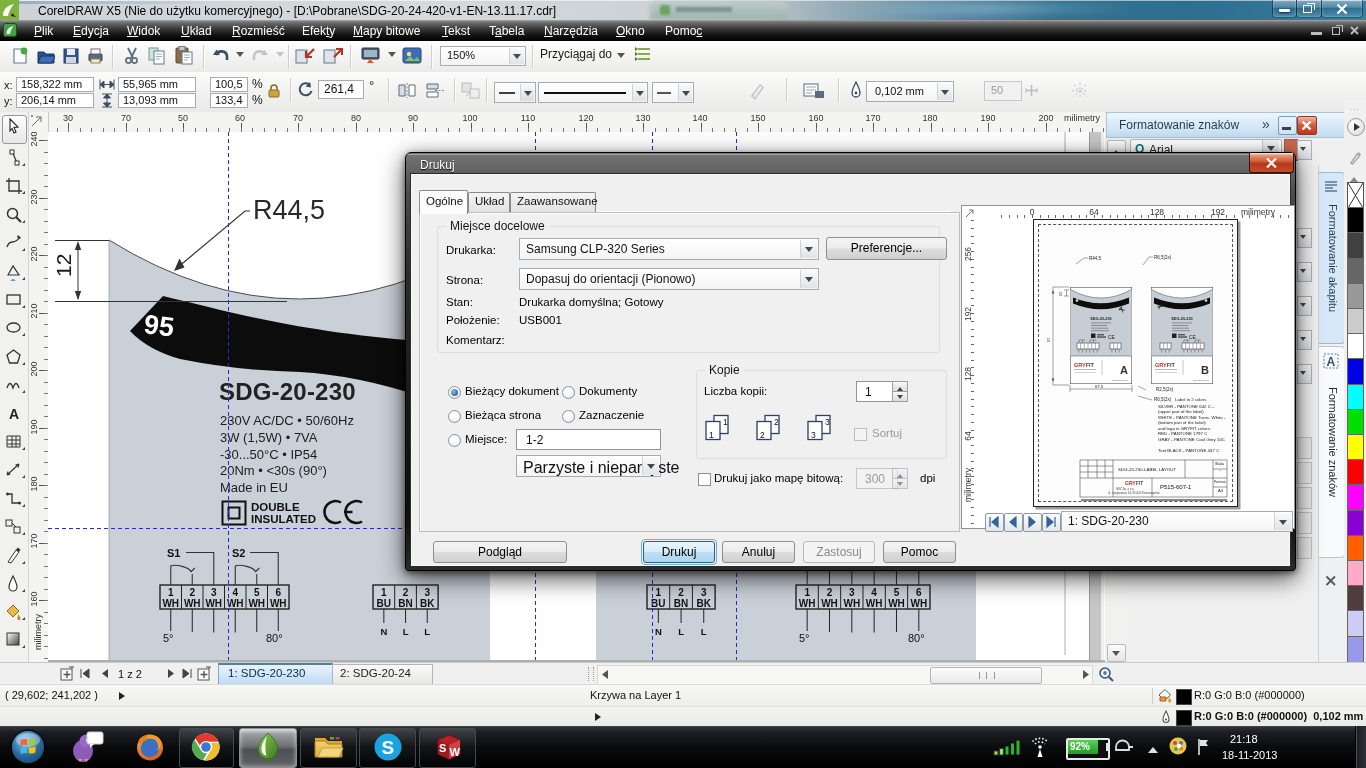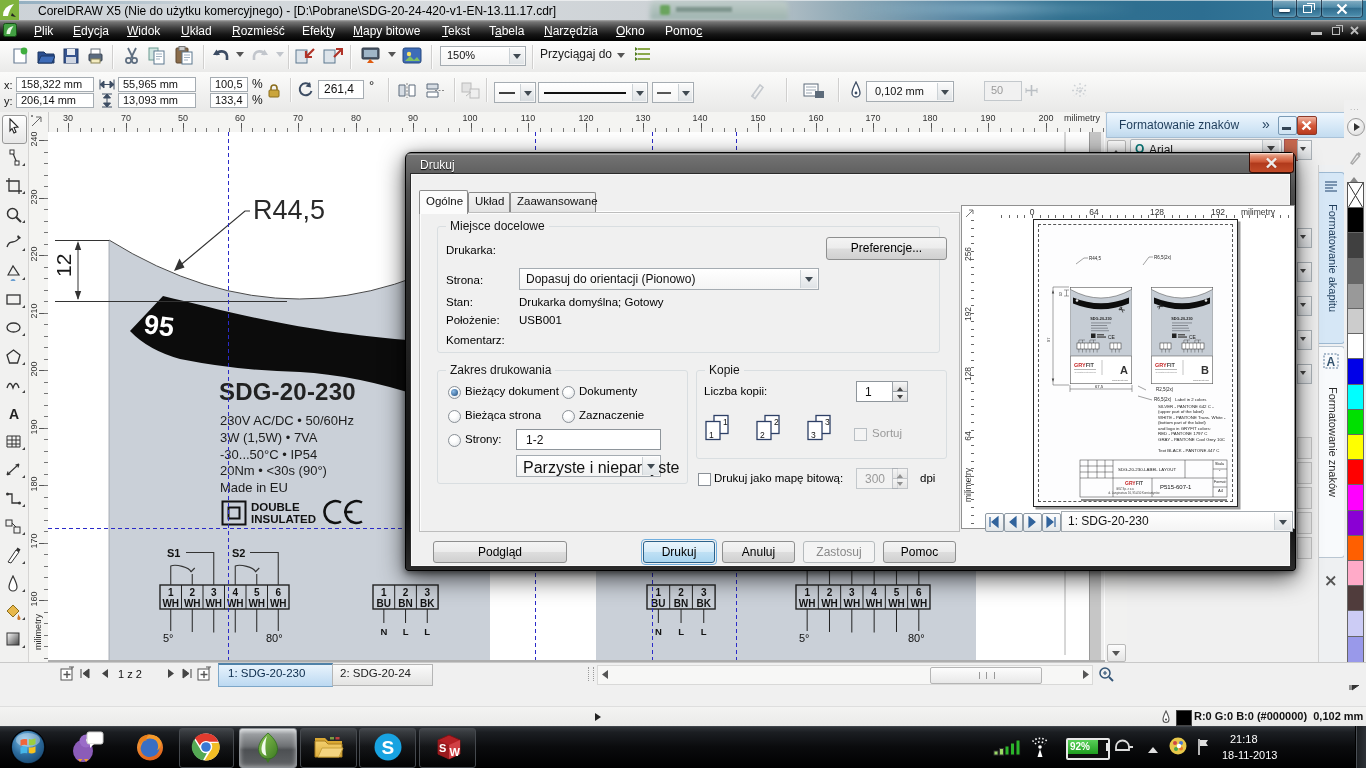--- a/index.html
+++ b/index.html
@@ -845,20 +845,35 @@
       </div>
 <svg class="ab" style="left:1082px;top:6px;" width="9" height="11">
         <path d="M1 1 L7 5.5 L1 10 z" fill="#555"></path>
       </svg>
 <svg class="ab" style="left:1098px;top:3px;" width="17" height="17">
         <circle cx="7" cy="7" r="5" fill="none" stroke="#357" stroke-width="1.5"></circle>
         <path d="M5 7 h4 M7 5 v4" stroke="#357" stroke-width="1.2"></path>
         <path d="M11 11 L15 15" stroke="#357" stroke-width="2"></path>
       </svg>
 </div>
+<div class="ab" style="left:0;top:684px;width:1366px;height:22px;background:linear-gradient(180deg,#f7f7f6,#ededec);border-top:1px solid #dadada;">
+<div class="tx" style="left:5px;top:4px;font-size:11px;color:#111;">( 29,602; 241,202 )</div>
+<svg class="ab" style="left:118px;top:6px;" width="8" height="10">
+        <path d="M1 1 L7 5 L1 9 z" fill="#222"></path>
+      </svg>
+<div class="tx" style="left:590px;top:4px;font-size:11px;color:#111;">Krzywa na Layer 1</div>
+<div class="ab" style="left:1152px;top:3px;width:1px;height:16px;background:#ccc;"></div>
+<svg class="ab" style="left:1157px;top:3px;" width="17" height="16">
+        <path d="M2 7 L8 1.5 l5.5 5.5 -6 5.5 z" fill="#fff" stroke="#555"></path>
+        <path d="M12 9 c1.2 1.8 2.2 3 2.2 4 a1.5 1.5 0 0 1 -3 0 c0 -1 0.8 -2.2 0.8 -4 z" fill="#e8943c"></path>
+        <path d="M3 9 h6 v4 h-6 z" fill="#e8943c" stroke="#b06a1e"></path>
+      </svg>
+<div class="ab" style="left:1176px;top:4px;width:14px;height:14px;background:#000;border:1px solid #444;"></div>
+<div class="tx" style="left:1194px;top:4px;font-size:11px;color:#111;">R:0 G:0 B:0 (#000000)</div>
+</div>
 <div class="ab" style="left:0;top:706px;width:1366px;height:20px;background:linear-gradient(180deg,#f3f3f2,#eaeae9);border-top:1px solid #dedede;">
 <svg class="ab" style="left:594px;top:5px;" width="8" height="10">
         <path d="M1 1 L7 5 L1 9 z" fill="#222"></path>
       </svg>
 <svg class="ab" style="left:1160px;top:3px;" width="12" height="15">
         <path d="M6 1 C4 5 3 7.5 3 9.5 a3 3 0 0 0 6 0 C9 7.5 8 5 6 1 z" fill="#fff" stroke="#555" stroke-width="1.1"></path>
         <circle cx="6" cy="9.5" r="1.1" fill="#555"></circle>
       </svg>
 <div class="ab" style="left:1176px;top:3px;width:14px;height:14px;background:#000;border:1px solid #444;"></div>
 <div class="tx" style="left:1194px;top:3px;font-size:11px;color:#111;font-weight:bold;">R:0 G:0 B:0 (#000000)&nbsp;&nbsp;0,102 mm</div>
@@ -1007,44 +1022,45 @@
 <div class="tx" style="left:15px;top:21px;font-size:11.5px;color:#111;z-index:4;">Ogólne</div>
 <div class="ab" style="left:57px;top:18px;width:40px;height:20px;background:linear-gradient(180deg,#f4f4f4,#e2e2e2);border:1px solid #8a8a8a;border-bottom:none;border-radius:2px 2px 0 0;"></div>
 <div class="tx" style="left:64px;top:21px;font-size:11.5px;color:#111;">Układ</div>
 <div class="ab" style="left:99px;top:18px;width:84px;height:20px;background:linear-gradient(180deg,#f4f4f4,#e2e2e2);border:1px solid #8a8a8a;border-bottom:none;border-radius:2px 2px 0 0;"></div>
 <div class="tx" style="left:106px;top:21px;font-size:11.5px;color:#111;">Zaawansowane</div>
 <div class="ab" style="left:8px;top:38px;width:539px;height:318px;background:#f0f0f0;border:1px solid #bdbdbd;box-shadow:inset 1px 1px 0 #fdfdfd;z-index:2;"></div>
 <div class="grp" style="left:26px;top:52px;width:501px;height:125px;z-index:3;">
           <b>Miejsce docelowe</b>
         </div>
 <div class="lb" style="left:35px;top:70px;z-index:3;">Drukarka:</div>
+<div class="combo" style="left:108px;top:64px;width:298px;height:20px;z-index:3;">
+          <span class="tx" style="left:6px;top:3px;font-size:12px;">Samsung CLP-320 Series</span>
+          <div class="car" style="width:16px;"></div>
+        </div>
 <div class="wbtn" style="left:415px;top:63px;width:119px;height:21px;line-height:21px;z-index:3;">Preferencje...</div>
 <div class="lb" style="left:35px;top:100px;z-index:3;">Strona:</div>
 <div class="combo" style="left:108px;top:94px;width:298px;height:20px;z-index:3;">
           <span class="tx" style="left:6px;top:3px;font-size:12px;">Dopasuj do orientacji (Pionowo)</span>
           <div class="car" style="width:16px;"></div>
         </div>
 <div class="lb" style="left:35px;top:122px;z-index:3;">Stan:</div>
 <div class="lb" style="left:108px;top:122px;z-index:3;">Drukarka domyślna; Gotowy</div>
 <div class="lb" style="left:35px;top:140px;z-index:3;">Położenie:</div>
 <div class="lb" style="left:108px;top:140px;z-index:3;">USB001</div>
 <div class="lb" style="left:35px;top:160px;z-index:3;">Komentarz:</div>
-<div class="grp" style="left:26px;top:196px;width:249px;height:112px;z-index:3;">
-          <b>Zakres drukowania</b>
-        </div>
 <div class="radio sel" style="left:37px;top:212px;z-index:3;"></div>
 <div class="lb" style="left:54px;top:211px;z-index:3;">Bieżący dokument</div>
 <div class="radio" style="left:151px;top:212px;z-index:3;"></div>
 <div class="lb" style="left:168px;top:211px;z-index:3;">Dokumenty</div>
 <div class="radio" style="left:37px;top:236px;z-index:3;"></div>
 <div class="lb" style="left:54px;top:235px;z-index:3;">Bieżąca strona</div>
 <div class="radio" style="left:151px;top:236px;z-index:3;"></div>
 <div class="lb" style="left:168px;top:235px;z-index:3;">Zaznaczenie</div>
 <div class="radio" style="left:37px;top:260px;z-index:3;"></div>
-<div class="lb" style="left:54px;top:259px;z-index:3;">Strony:</div>
+<div class="lb" style="left:54px;top:259px;z-index:3;">Miejsce:</div>
 <div class="field" style="left:105px;top:255px;width:143px;height:19px;z-index:3;border-color:#8e959b;">
           <span class="tx" style="left:9px;top:3px;font-size:12px;">1-2</span>
         </div>
 <div class="combo" style="left:105px;top:281px;width:143px;height:20px;z-index:3;">
           <span class="tx" style="left:6px;top:3px;font-size:16px;">Parzyste i nieparzyste</span>
           <div class="car" style="width:16px;"></div>
         </div>
 <div class="grp" style="left:285px;top:196px;width:249px;height:87px;z-index:3;">
           <b>Kopie</b>
         </div>

